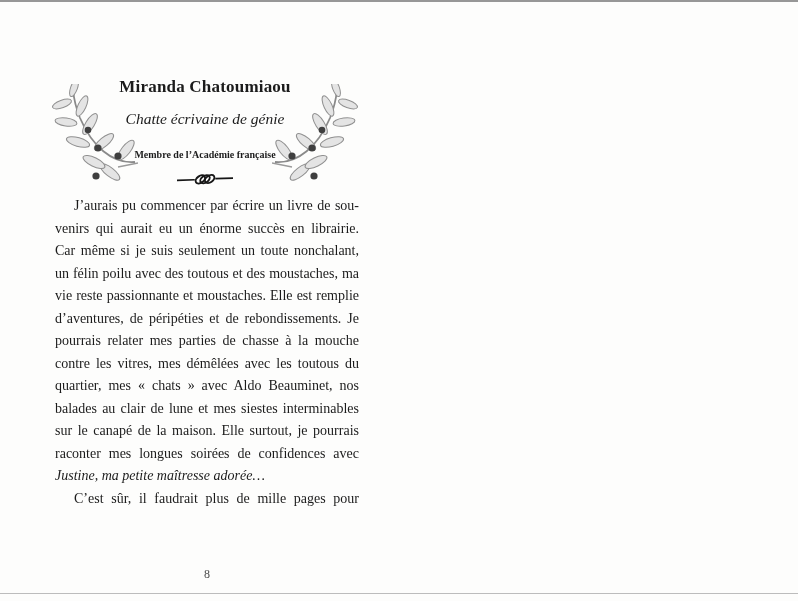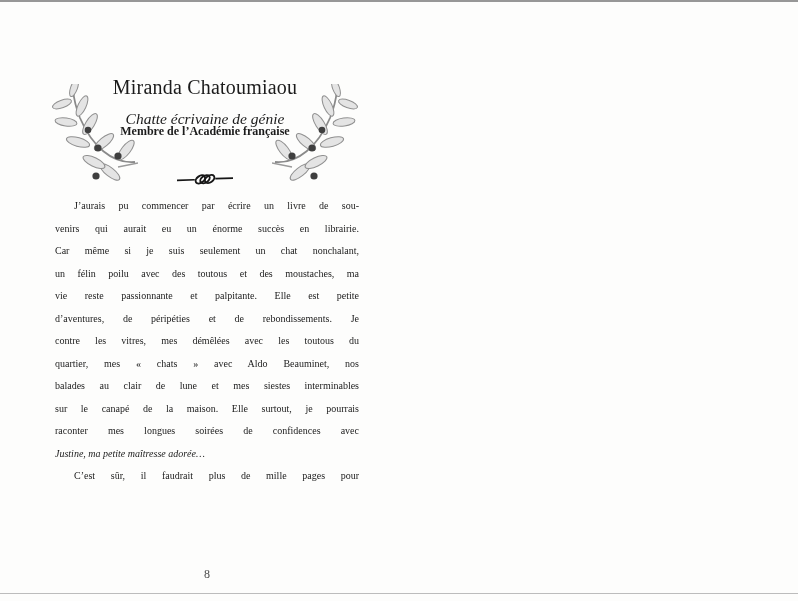--- a/index.html
+++ b/index.html
@@ -13,34 +13,34 @@
   }
   .edge-top{position:absolute;left:0;top:0;width:798px;height:2px;background:var(--edge-top);}
   .edge-bottom{position:absolute;left:0;top:593px;width:798px;height:1px;background:var(--edge-bottom);}
 
   .page{position:absolute;top:0;height:601px;}
   .page-left{left:0;width:399px;}
   .page-right{left:399px;width:399px;}
 
   
   .header-lines{position:absolute;left:25px;top:0;width:360px;text-align:center;}
-  .title{position:absolute;left:0;top:74px;width:100%;font-weight:400;font-size:20px;line-height:26px;letter-spacing:.2px;}
+  .title{position:absolute;left:0;top:74px;width:100%;font-weight:700;font-size:17px;line-height:26px;letter-spacing:.2px;}
   .subtitle{position:absolute;left:0;top:109px;width:100%;font-style:italic;font-size:15.5px;line-height:20px;}
-  .affiliation{position:absolute;left:0;top:122px;width:100%;font-weight:700;font-size:12px;line-height:18px;}
+  .affiliation{position:absolute;left:0;top:146px;width:100%;font-weight:700;font-size:10px;line-height:18px;}
 
   .branch{position:absolute;top:84px;width:100px;height:112px;}
   .branch-left{left:38px;}
   .branch-right{left:272px;transform:scaleX(-1);}
   .branch svg{display:block;width:100%;height:100%;}
 
   .ornament{position:absolute;left:177px;top:171px;width:56px;height:16px;}
   .ornament svg{display:block;width:100%;height:100%;}
 
   
-  .body-text{position:absolute;font-size:10px;line-height:22.5px;}
+  .body-text{position:absolute;font-size:14px;line-height:22.5px;}
   .body-left{left:55px;top:195px;width:304px;}
   .line{text-align:justify;text-align-last:justify;}
   .line.last{text-align-last:left;font-style:italic;}
   .line.first{text-indent:19px;}
 
   .page-number{position:absolute;top:567px;font-size:12px;line-height:14px;text-align:center;color:var(--page-number);}
   .pn-left{left:55px;width:304px;}
 </style>
 </head>
 <body>
@@ -116,24 +116,25 @@
           <ellipse cx="30" cy="8.2" rx="5.6" ry="3.6" transform="rotate(-35 30 8.2)"></ellipse>
           <ellipse cx="35" cy="8" rx="5.6" ry="3.6" transform="rotate(-35 35 8)"></ellipse>
         </g>
       </svg>
     </span>
 
     <div class="body-text body-left" id="left-body">
         <div class="para">
           <div class="line first">J’aurais pu commencer par écrire un livre de sou-</div>
           <div class="line">venirs qui aurait eu un énorme succès en librairie.</div>
-          <div class="line">Car même si je suis seulement un chat nonchalant,</div>
+          <div class="line">Car même si je suis seulement un toute nonchalant,</div>
           <div class="line">un félin poilu avec des toutous et des moustaches, ma</div>
-          <div class="line">vie reste passionnante et palpitante. Elle est petite</div>
+          <div class="line">vie reste passionnante et moustaches. Elle est remplie</div>
           <div class="line">d’aventures, de péripéties et de rebondissements. Je</div>
+          <div class="line">pourrais relater mes parties de chasse à la mouche</div>
           <div class="line">contre les vitres, mes démêlées avec les toutous du</div>
           <div class="line">quartier, mes «&nbsp;chats&nbsp;» avec Aldo Beauminet, nos</div>
           <div class="line">balades au clair de lune et mes siestes interminables</div>
           <div class="line">sur le canapé de la maison. Elle surtout, je pourrais</div>
           <div class="line">raconter mes longues soirées de confidences avec</div>
           <div class="line last">Justine, ma petite maîtresse adorée…</div>
         </div>
         <div class="para">
           <div class="line first">C’est sûr, il faudrait plus de mille pages pour</div>
         </div>

